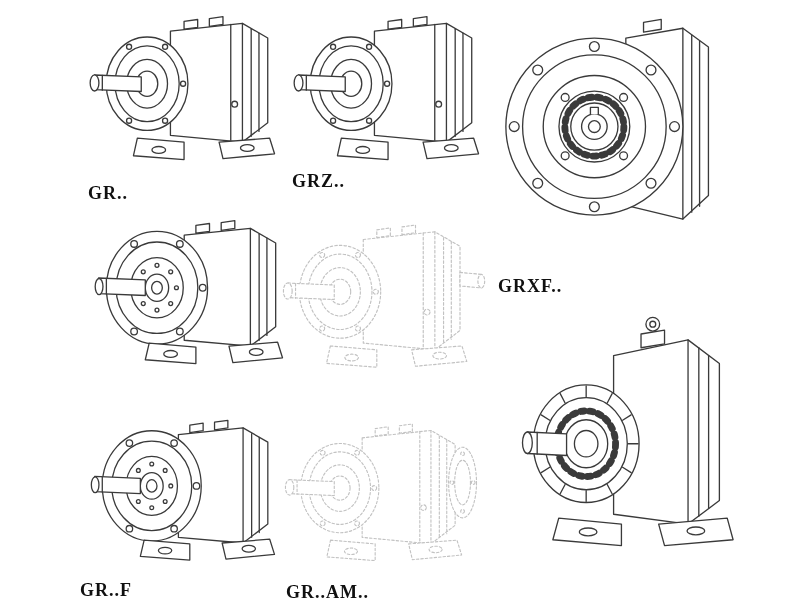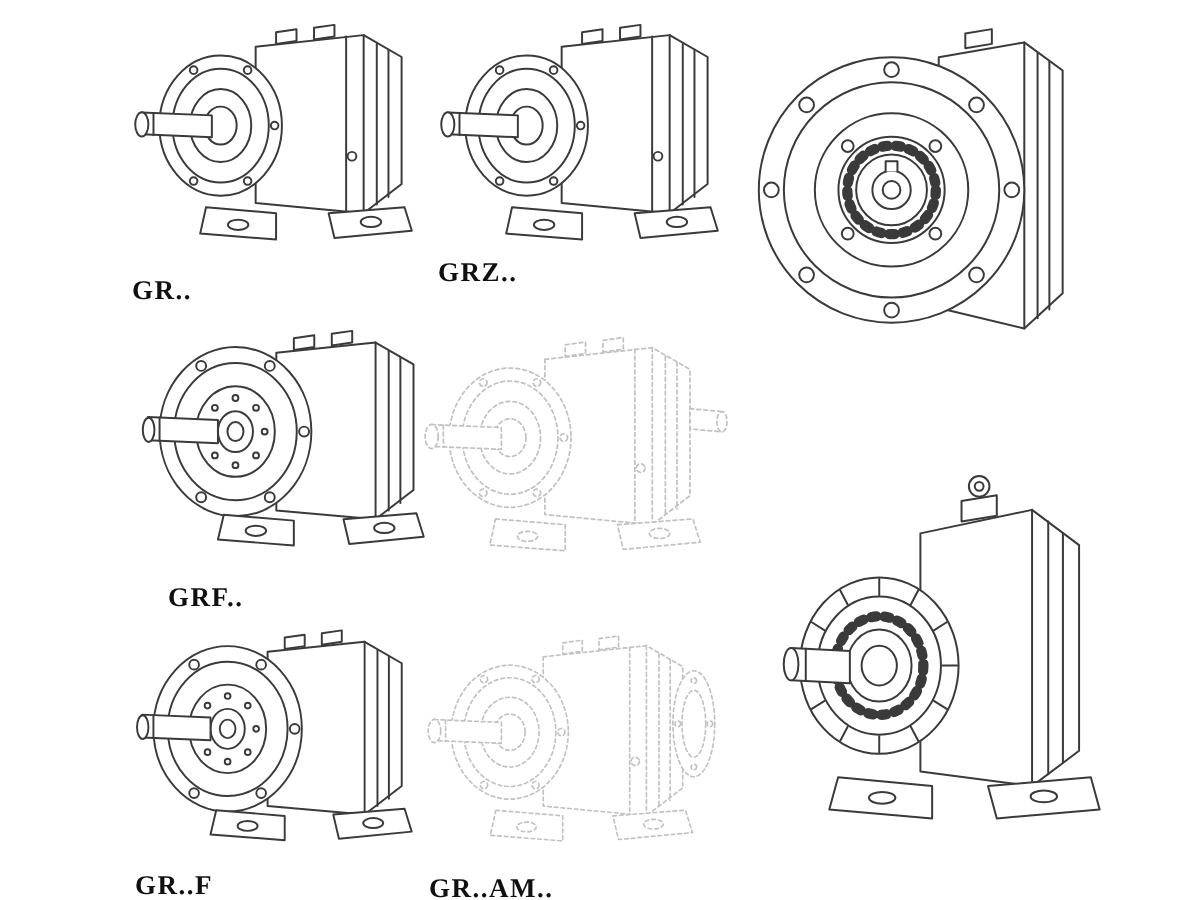--- a/index.html
+++ b/index.html
@@ -141,44 +141,44 @@
       <circle fill="none" cx="98" cy="126" r="24"></circle>
       <circle fill="#fff" cx="127.7" cy="155.7" r="4"></circle>
       <circle fill="#fff" cx="68.3" cy="155.7" r="4"></circle>
       <circle fill="#fff" cx="68.3" cy="96.3" r="4"></circle>
       <circle fill="#fff" cx="127.7" cy="96.3" r="4"></circle>
       <circle fill="#fff" cx="98" cy="126" r="13"></circle>
       <path fill="#fff" d="M94 113.5 L94 106.5 L102 106.5 L102 113.5"></path>
       <circle fill="none" cx="98" cy="126" r="6"></circle>
     </svg>
   </figure>
+  <div class="lbl" style="left:498px; top:276px; width:200px;">GRXF..</div>
 
   <figure class="cell" style="left:92px; top:206px; width:200px; height:180px;">
     <svg class="solid" viewBox="0 0 200 185">
       <use href="#unit-rf"></use>
     </svg>
   </figure>
-  <div class="lbl" style="left:112px; top:388px; width:200px;">GRF..</div>
 
   <figure class="cell" style="left:282px; top:210px; width:208px; height:180px;">
     <svg class="faded" viewBox="0 0 215 185">
       <use href="#unit-r"></use>
       <g>
         <path fill="#fff" d="M184 64 L206 66 L206 80 L184 78 Z"></path>
         <ellipse fill="#fff" cx="206" cy="73" rx="3.5" ry="7"></ellipse>
       </g>
     </svg>
   </figure>
 
   <figure class="cell" style="left:86px; top:406px; width:200px; height:176px;">
     <svg class="solid" viewBox="0 0 200 185">
       <use href="#unit-rf"></use>
     </svg>
   </figure>
-  <div class="lbl" style="left:90px; top:580px; width:200px;">GR..F</div>
+  <div class="lbl" style="left:80px; top:580px; width:200px;">GR..F</div>
 
   <figure class="cell" style="left:282px; top:410px; width:204px; height:172px;">
     <svg class="faded" viewBox="0 0 215 185">
       <use href="#unit-r"></use>
       <g>
         <ellipse fill="#fff" cx="192" cy="78" rx="15" ry="38"></ellipse>
         <ellipse fill="none" cx="192" cy="78" rx="8.5" ry="24"></ellipse>
         <circle fill="#fff" cx="192" cy="47" r="2"></circle>
         <circle fill="#fff" cx="192" cy="109" r="2"></circle>
         <circle fill="#fff" cx="203.5" cy="78" r="2"></circle>

